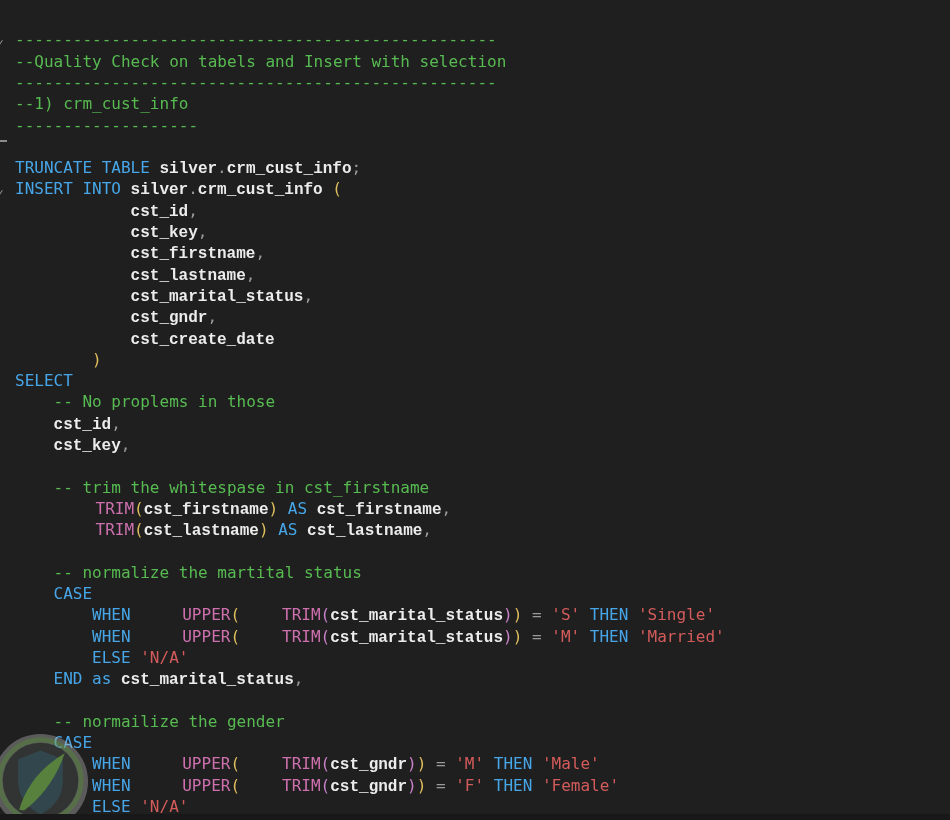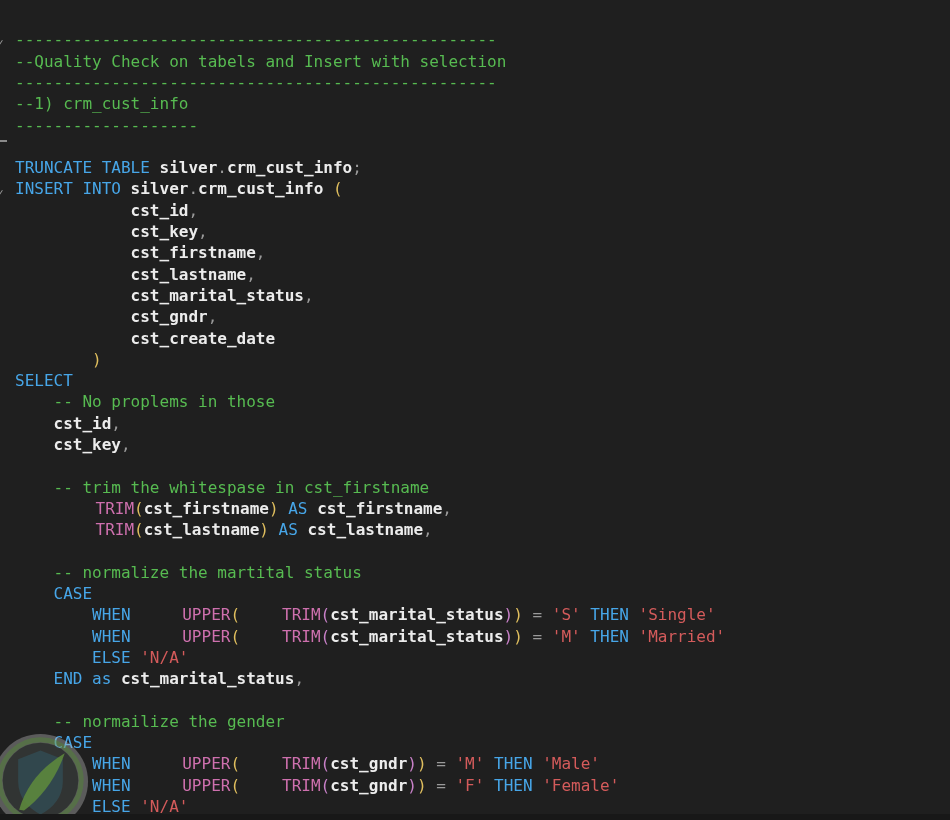--- a/index.html
+++ b/index.html
@@ -11,21 +11,21 @@
     font-size:16px;line-height:21.3px;
   }
   .code{
     position:absolute;left:15px;top:29.4px;right:0;
     white-space:pre;
   }
   .code-line{height:21.3px;}
   .tok-c{color:var(--comment);}
   .tok-k{color:var(--keyword);}
   .tok-f{color:var(--function);margin-left:42px;}
-  .tok-i{color:var(--identifier);font-weight:bold;}
+  .tok-i{color:var(--identifier);font-weight:bold;font-family:Liberation Mono, monospace;}
   .tok-p{color:var(--punctuation);}
   .tok-b1{color:var(--bracket1);}
   .tok-b2{color:var(--bracket2);}
   .tok-s{color:var(--string);}
   .tok-w{color:var(--identifier);}
   .gutter-mark{
     position:absolute;color:#9a9a9a;left:-7px;
     font-size:13px;line-height:10px;width:14px;text-align:center;
   }
   .gutter-dash{

